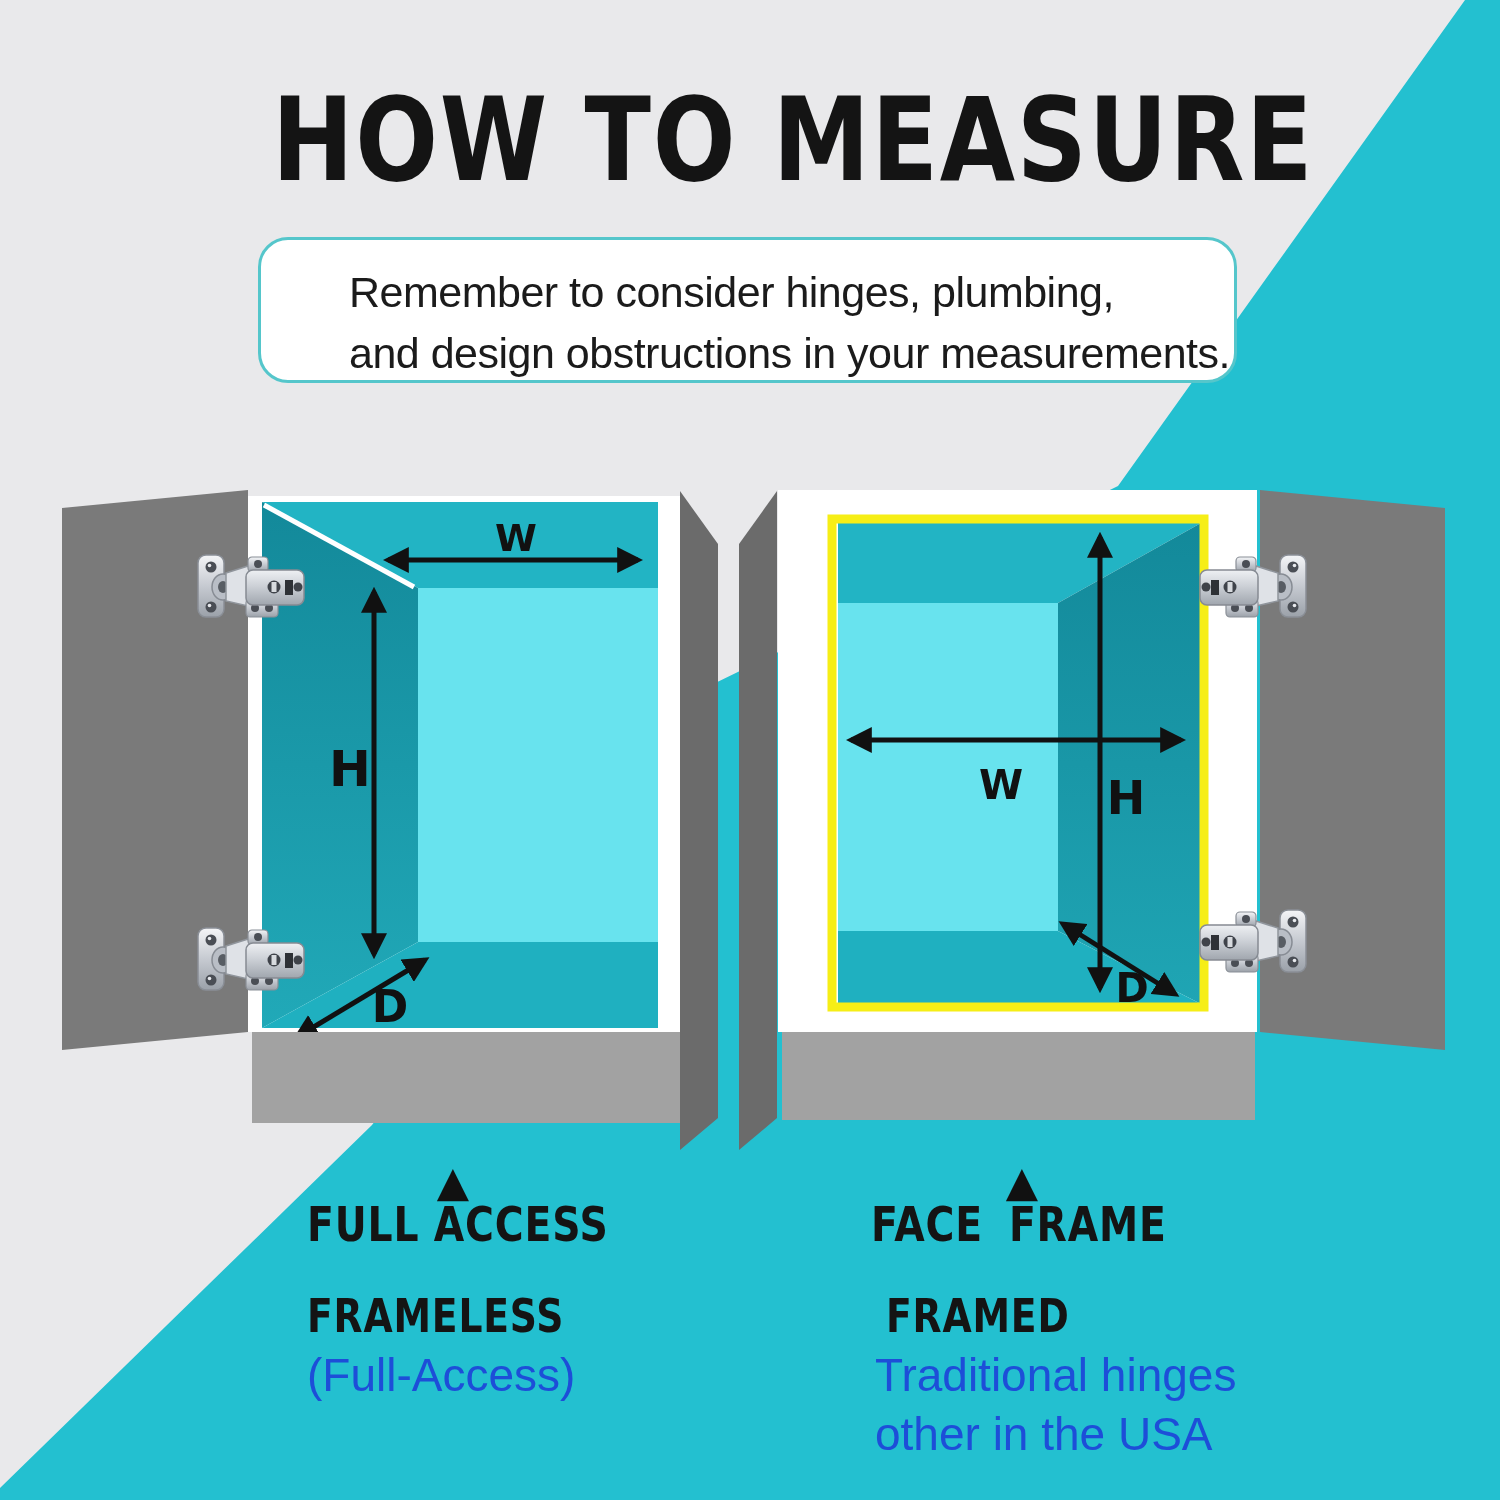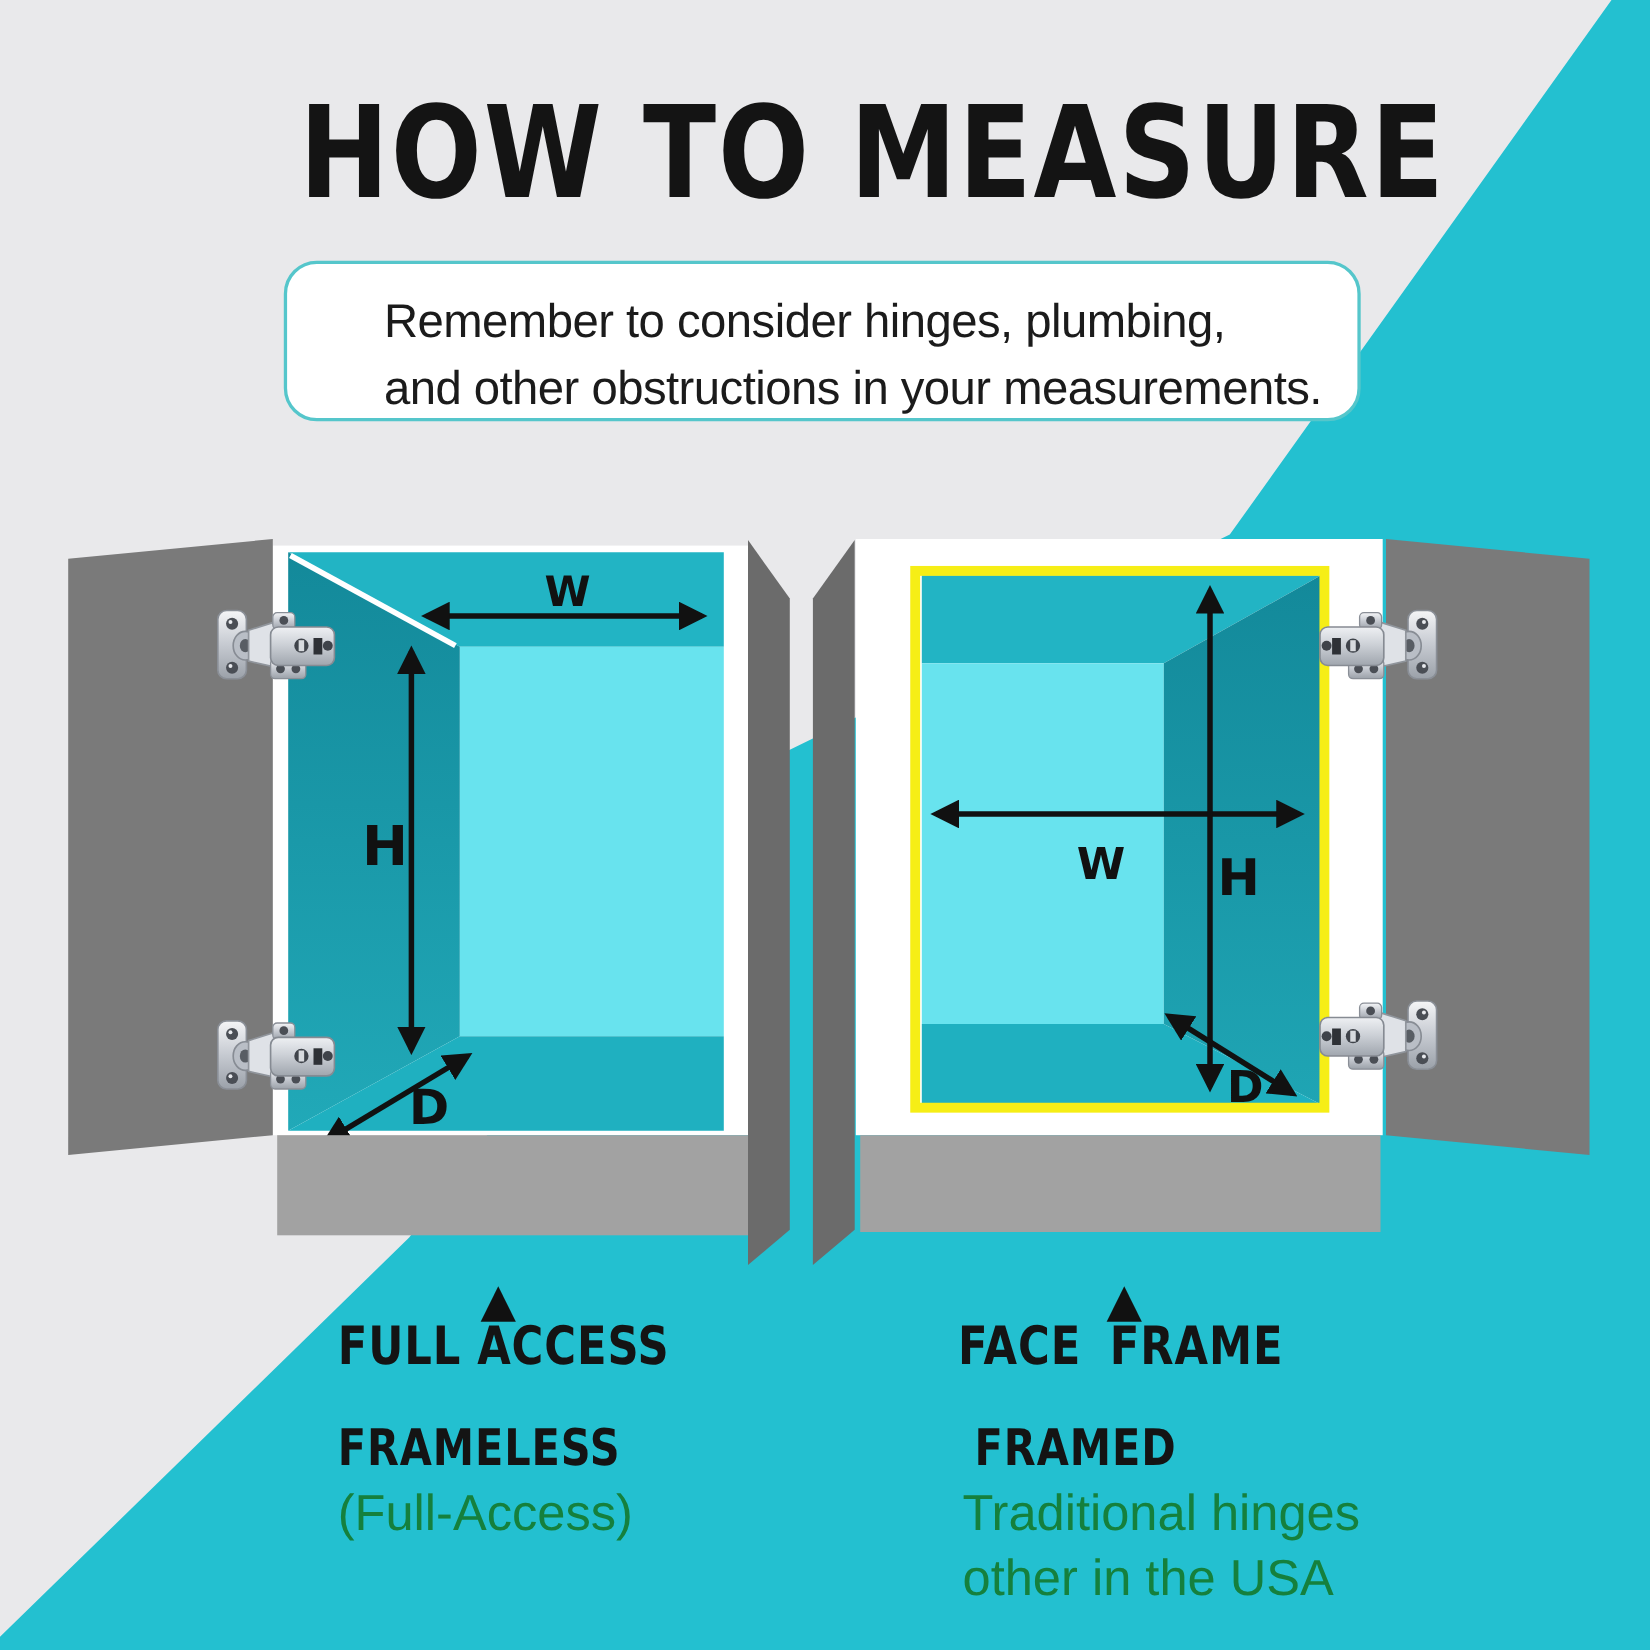--- a/index.html
+++ b/index.html
@@ -10,21 +10,21 @@
   .title{position:absolute;left:272px;top:82px;font-family:"DejaVu Sans",sans-serif;
          font-weight:bold;font-size:116px;line-height:1;letter-spacing:2px;color:#141414;
          white-space:nowrap;transform:scaleX(0.84);transform-origin:left top;}
   .note-box{position:absolute;left:258px;top:237px;width:979px;height:146px;box-sizing:border-box;
             background:#ffffff;border:3px solid #55c6cb;border-radius:30px;}
   .note-text{position:absolute;left:52px;top:22px;font-size:43px;line-height:61px;
              letter-spacing:-0.5px;color:#1b1b1b;white-space:nowrap;margin-left:36px;}
   .cap{position:absolute;font-family:"DejaVu Sans",sans-serif;font-weight:bold;color:#141414;
        font-size:48px;line-height:1;letter-spacing:1px;white-space:nowrap;
        transform:scaleX(0.82);transform-origin:left top;}
-  .body-line{position:absolute;font-size:46px;line-height:1.1;color:#15803d;white-space:nowrap;}
+  .body-line{position:absolute;font-size:46px;line-height:1.1;color:#1d4ed8;white-space:nowrap;}
   .svgtxt{font-family:"DejaVu Sans",sans-serif;font-weight:bold;fill:#111;}
 </style>
 </head>
 <body>
 
 <div id="stage">
 
 <svg class="scene" width="1500" height="1500" viewBox="0 0 1500 1500">
   <defs>
     <marker id="ah" viewBox="0 0 10 10" refX="8" refY="5" markerWidth="5.2" markerHeight="5.2" orient="auto-start-reverse">
@@ -127,21 +127,21 @@
 
   <text x="453" y="1196" font-size="42" text-anchor="middle" fill="#111" font-family="DejaVu Sans">▲</text>
   <text x="1022" y="1196" font-size="42" text-anchor="middle" fill="#111" font-family="DejaVu Sans">▲</text>
 </svg>
 
   <div class="title">HOW TO MEASURE</div>
 
   <div class="note-box">
     <div class="note-text">
       <div>Remember to consider hinges, plumbing,</div>
-      <div>and other obstructions in your measurements.</div>
+      <div>and design obstructions in your measurements.</div>
     </div>
   </div>
 
   <div class="cap" style="left:307px;top:1200px;">FULL ACCESS</div>
   <div class="cap" style="left:307px;top:1293px;font-size:46px;">FRAMELESS</div>
   <div class="body-line" style="left:307px;top:1350px;">(Full-Access)</div>
 
   <div class="cap" style="left:871px;top:1200px;word-spacing:14px;">FACE FRAME</div>
   <div class="cap" style="left:886px;top:1293px;font-size:46px;">FRAMED</div>
   <div class="body-line" style="left:875px;top:1350px;">Traditional hinges</div>

